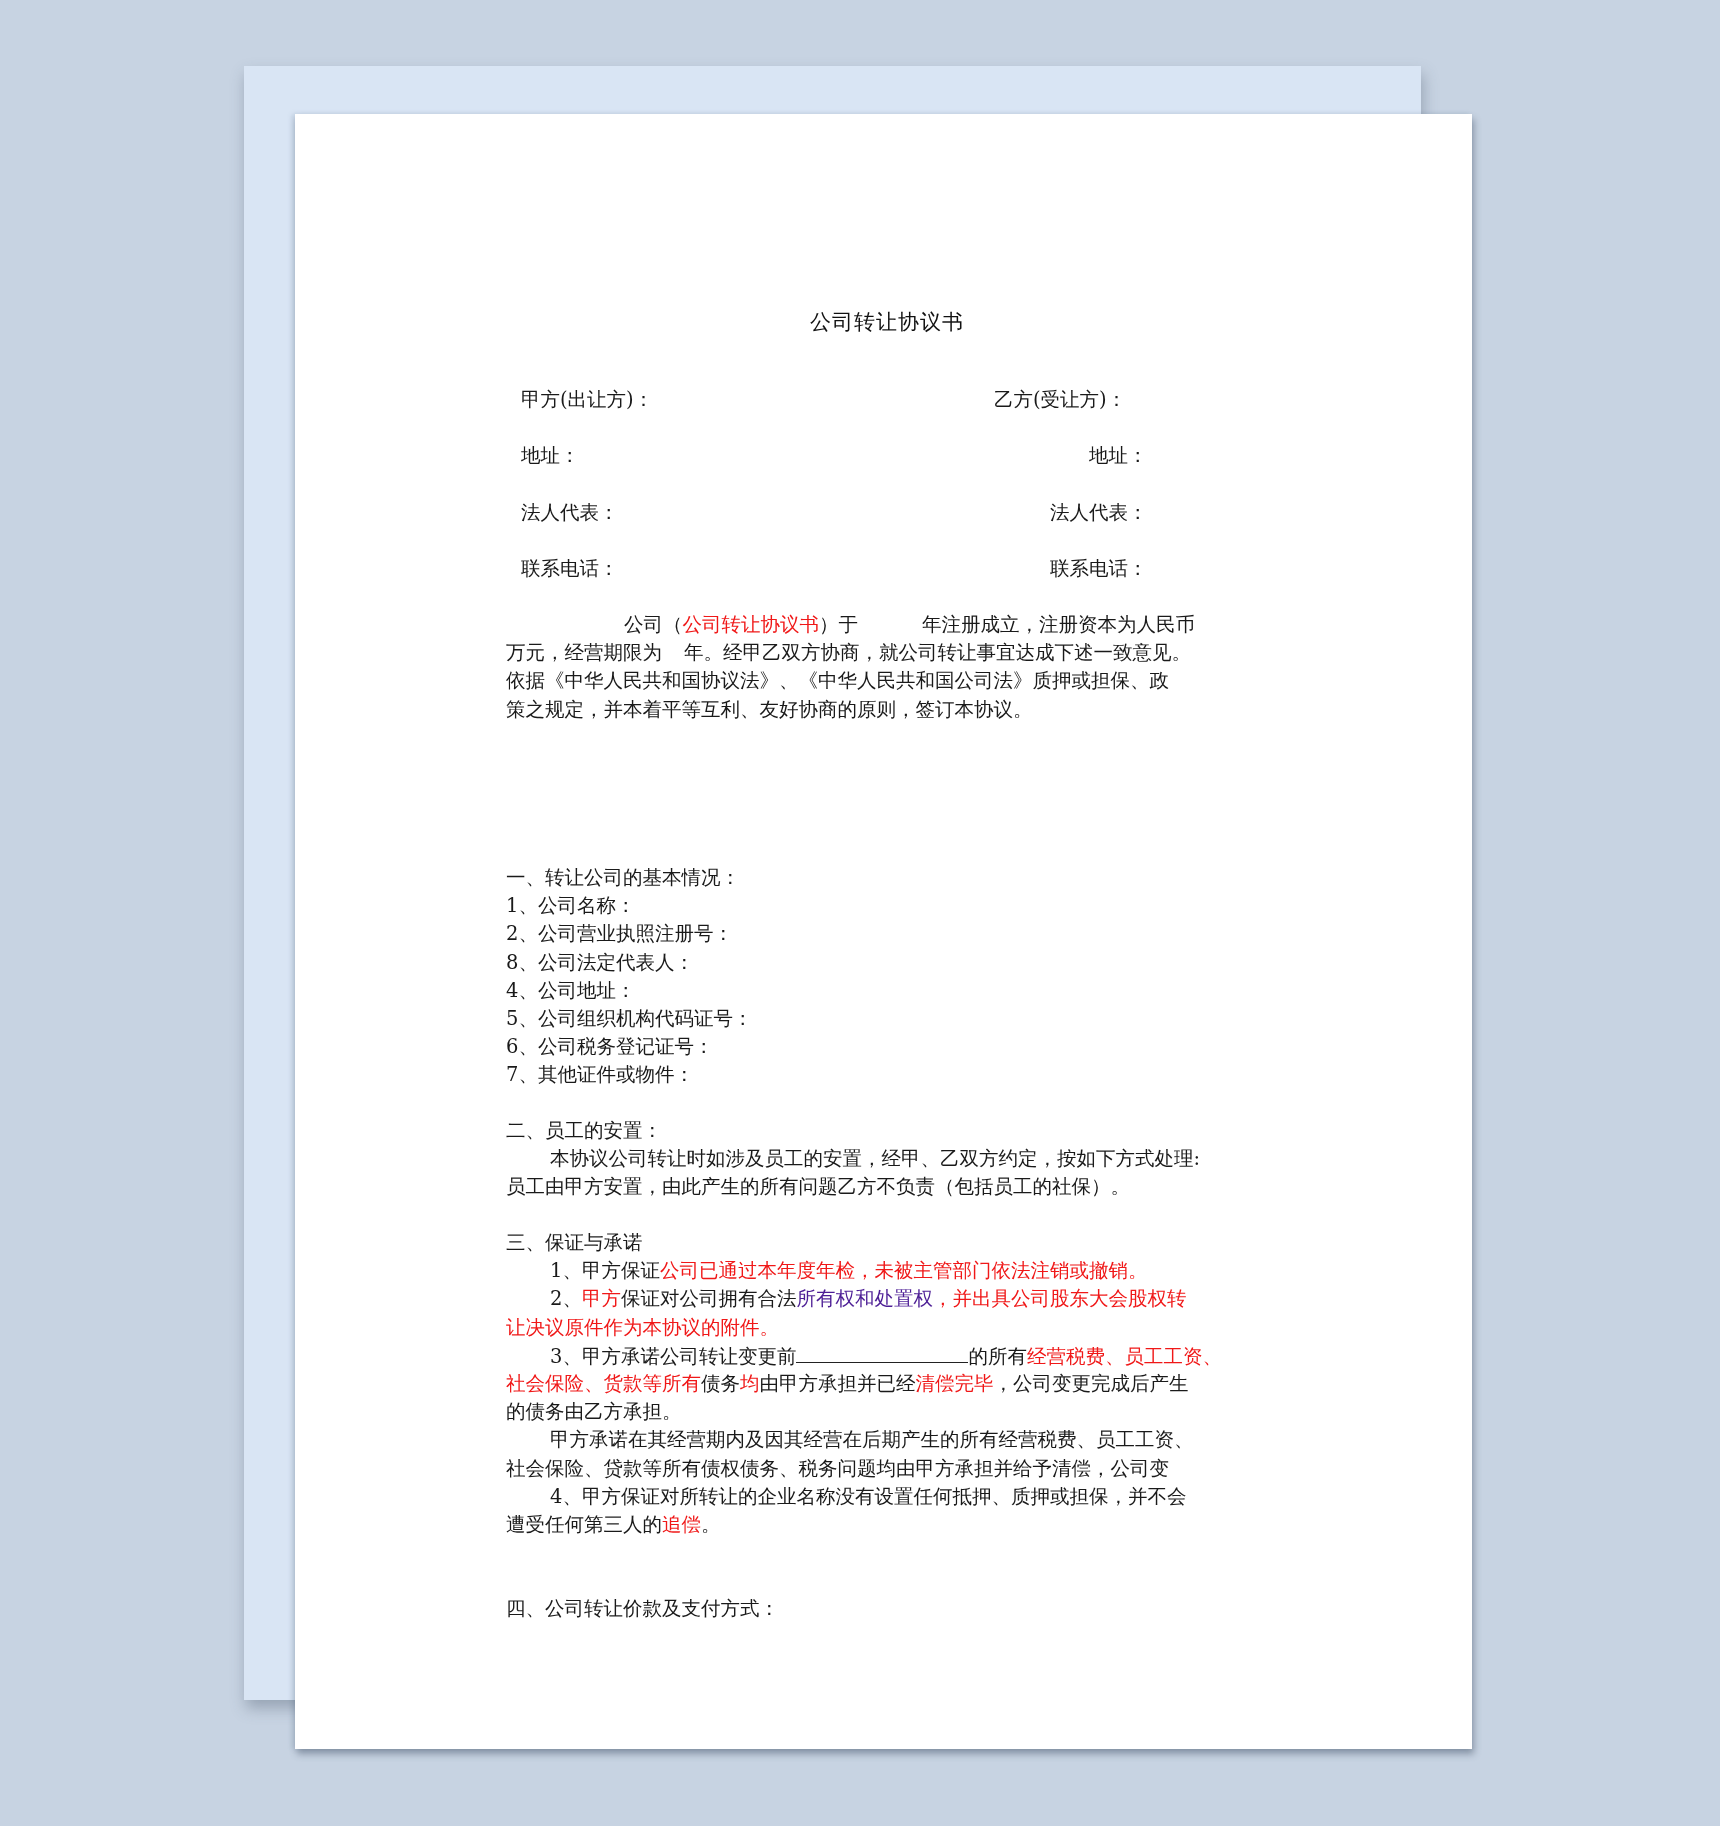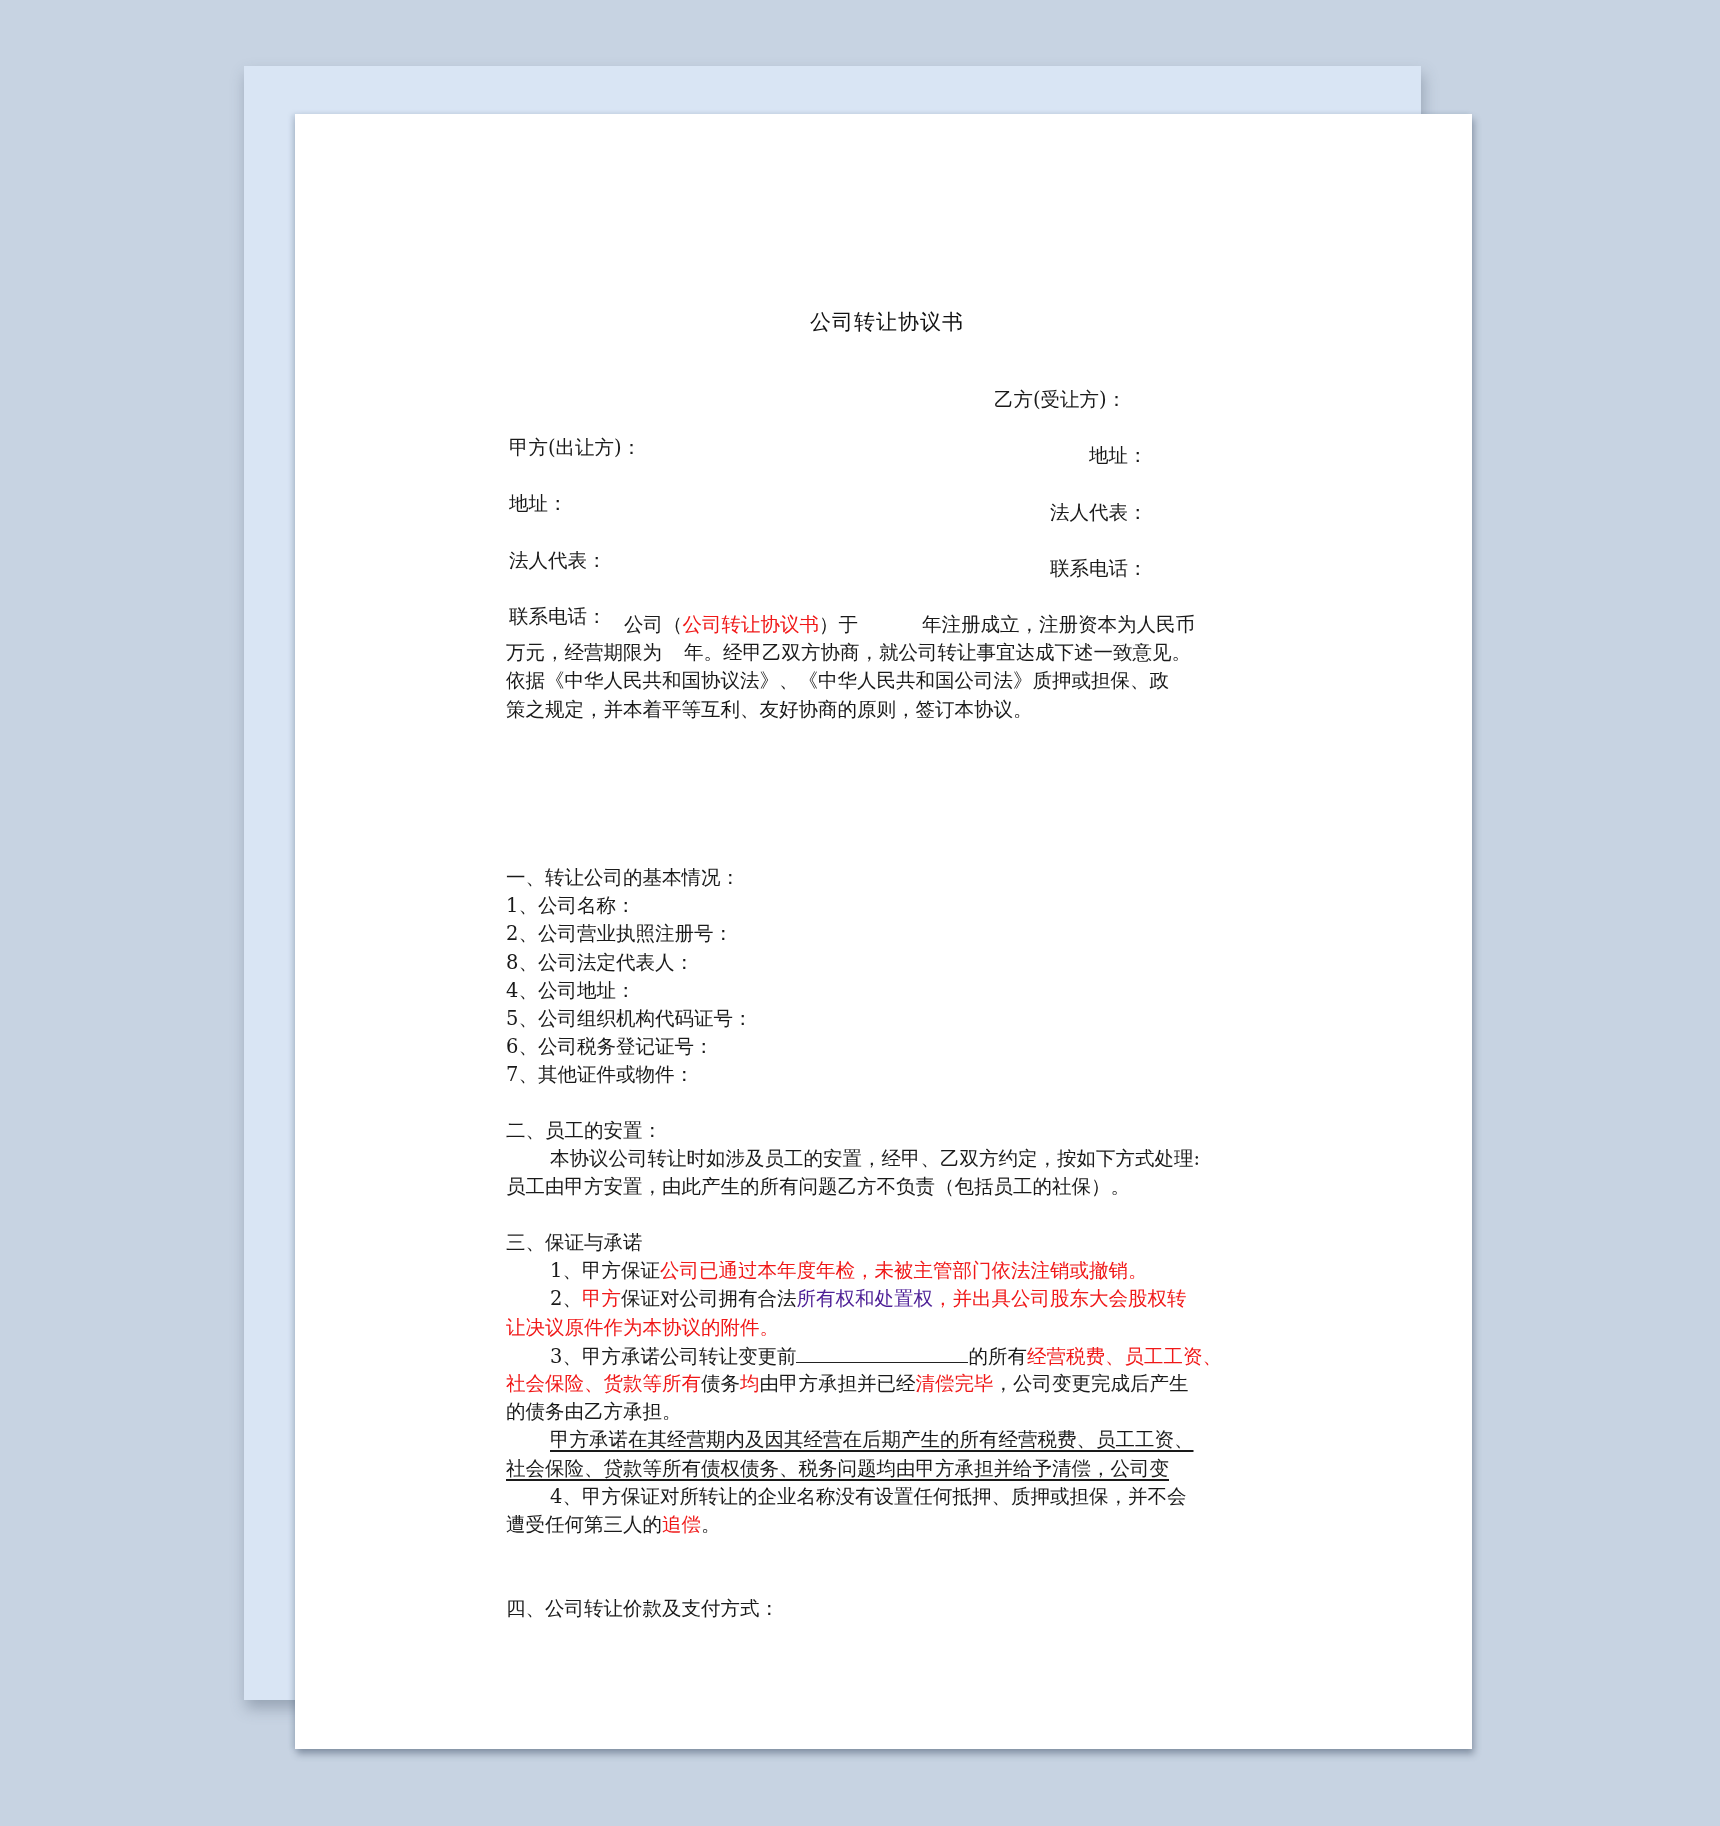--- a/index.html
+++ b/index.html
@@ -39,32 +39,32 @@
     font-family: "DejaVu Sans", "Liberation Sans", sans-serif;
     font-size: 21px;
     color: #111;
     letter-spacing: 1px;
   }
   .party-row {
     position: absolute;
     left: 0; width: 780px;
     height: 28px;
   }
-  .party-row .l { position: absolute; left: 3px; top: 0; white-space: nowrap; margin-top: 48px; }
+  .party-row .l { position: absolute; left: 15px; top: 0; white-space: nowrap; }
   .party-row .r { position: absolute; top: 0; white-space: nowrap; }
   .body-block {
     position: absolute;
     left: 0; width: 770px;
     line-height: 28.2px;
   }
   .line { white-space: nowrap; height: 28.2px; }
   .indent { padding-left: 44px; }
   .red { color: #f01818; }
   .orange { color: #4c1d95; }
-  .u { text-decoration: underline; text-underline-offset: 4px; text-decoration-thickness: 1.5px; }
+  .u { text-underline-offset: 4px; text-decoration-thickness: 1.5px; }
   .blank {
     display: inline-block;
     width: 172px;
     border-bottom: 1.5px solid #222;
     height: 20px;
     vertical-align: baseline;
   }
   .gap-sm { display: inline-block; width: 64px; }
   .gap-xs { display: inline-block; width: 22px; }
 </style>

